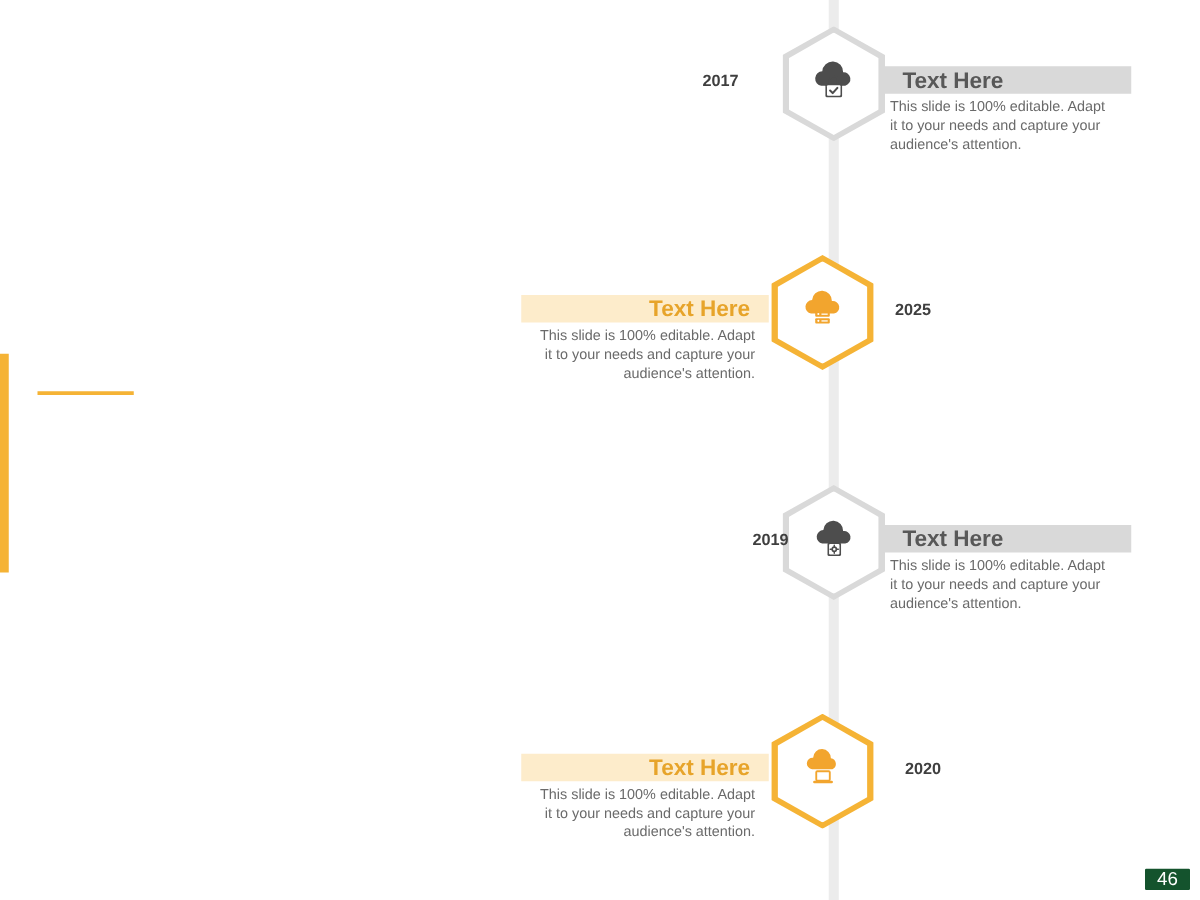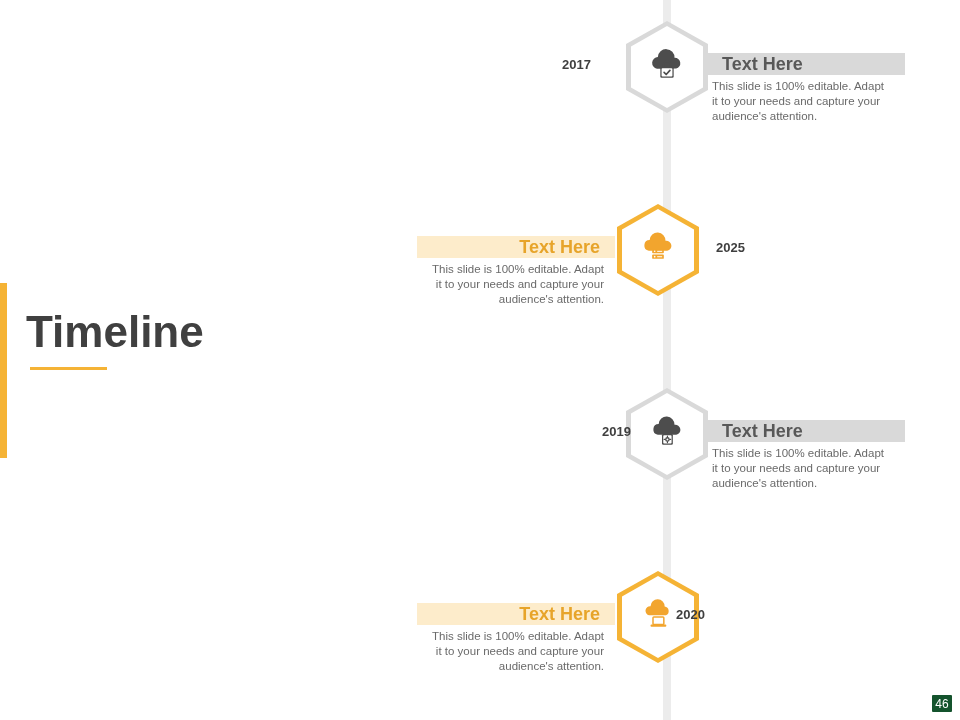--- a/index.html
+++ b/index.html
@@ -132,43 +132,42 @@
     width: 180px;
   }
   .body-right { text-align: left; left: 712px; }
   .body-left { text-align: right; }
 
   
   .page-badge {
     position: absolute;
     right: 8px;
     bottom: 8px;
-    width: 20px;
+    width: 36px;
     height: 17px;
     background: #14532d;
     color: #ffffff;
-    font-size: 12px;
+    font-size: 15px;
     display: flex;
     align-items: center;
     justify-content: center;
     border-radius: 1px;
   }
   svg { display: block; }
 </style>
 </head>
 <body>
 
 <div class="slide">
 
   <div class="left-accent"></div>
 
   <div class="timeline-line"></div>
 
   <div class="title-block">
-    <div class="title-text">Timeline</div>
     <div class="title-underline"></div>
   </div>
 
   <div class="hex-wrap hex-gray" style="left:626px; top:21px;">
     <div class="hex-outer"></div>
     <div class="hex-inner">
       <span>
         <svg width="40" height="40" viewBox="0 0 48 48">
           <path d="M12 26a7 7 0 0 1 1-13.9A10 10 0 0 1 33 13a6.5 6.5 0 0 1 2 12.8z" fill="#4d4d4d"></path>
           <rect x="16" y="24" width="16" height="13" rx="1.5" fill="#4d4d4d"></rect>
@@ -226,19 +225,19 @@
     <div class="hex-inner">
       <span>
         <svg width="40" height="40" viewBox="0 0 48 48">
           <path d="M14 22a5.5 5.5 0 0 1 1-11A8.5 8.5 0 0 1 32 11.5a5.5 5.5 0 0 1 1.5 10.5z" fill="#f2a52e"></path>
           <rect x="18" y="24" width="13" height="9" rx="1" fill="none" stroke="#f2a52e" stroke-width="1.8"></rect>
           <rect x="15" y="33" width="19" height="2.6" rx="1.2" fill="#f2a52e"></rect>
         </svg>
       </span>
     </div>
   </div>
-  <div class="year" style="left:676px; top:607px;">2020</div>
+  <div class="year" style="left:724px; top:607px;">2020</div>
   <div class="banner banner-gold banner-left" style="left:417px; top:603px; width:198px;">Text Here</div>
   <div class="body-text body-left" style="left:424px; top:629px; width:180px;">This slide is 100% editable. Adapt it to your needs and capture your audience's attention.</div>
 
   <div class="page-badge">46</div>
 
 </div>
 
 </body></html>

